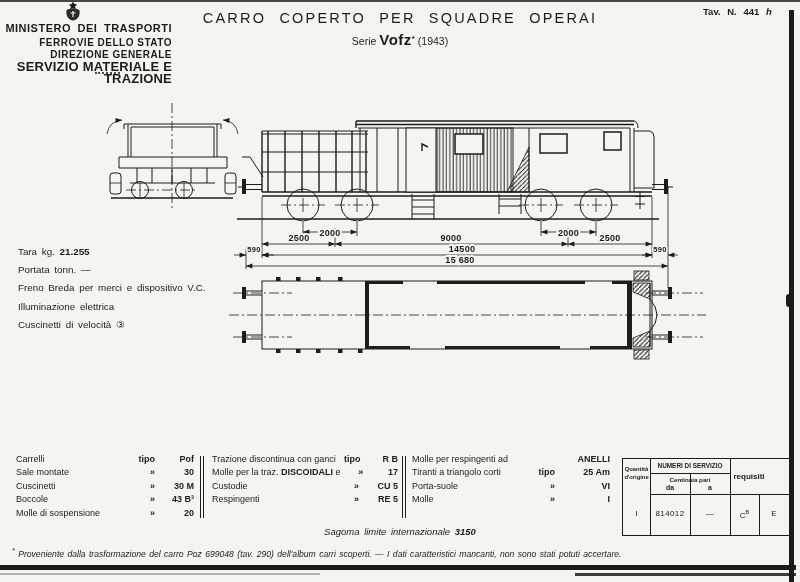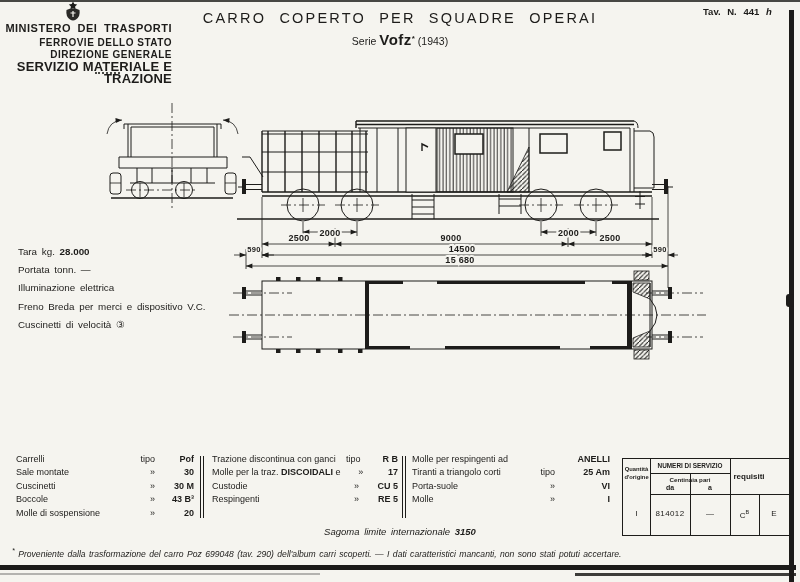--- a/index.html
+++ b/index.html
@@ -27,21 +27,21 @@
   .specs .spec-row:nth-child(1) .spec-val{font-weight:bold;}
   
   .dc-title{position:absolute;left:0;top:428px;width:800px;text-align:center;
             font-size:11px;font-weight:bold;letter-spacing:2px;word-spacing:6px;}
   .dc-col{position:absolute;top:454px;font-size:9px;}
   .dc-col.c1{left:16px;width:178px;}
   .dc-col.c2{left:212px;width:186px;}
   .dc-col.c3{left:412px;width:198px;}
   .dc-row{display:flex;height:13.4px;align-items:baseline;white-space:nowrap;}
   .dc-name{flex:1;}
-  .dc-tipo{width:26px;text-align:right;padding-right:5px;}
+  .dc-tipo{width:26px;text-align:right;padding-right:5px;font-weight:bold;}
   .dc-val{width:34px;text-align:right;font-weight:bold;}
   .c3 .dc-val{width:50px;}
   .dc-sep{position:absolute;top:456px;width:2px;height:62px;
           border-left:1.2px solid #1d1c1a;border-right:1.2px solid #1d1c1a;}
   
   .svc{position:absolute;left:622px;top:458px;width:166px;height:76px;border:1.6px solid #1d1c1a;}
   .svc .cell{position:absolute;text-align:center;}
   .svc .vline,.svc .hline{position:absolute;background:#1d1c1a;}
   
   .sagoma{position:absolute;left:200px;top:526px;width:400px;text-align:center;
@@ -91,24 +91,24 @@
     <span>Serie</span>
     <span class="serie-name">Vofz</span><sup>*</sup>
     <span>(1943)</span>
   </div>
   <div class="tav">
     <span>Tav. N. 441</span>
     <i>h</i>
   </div>
 
   <div class="specs">
-    <div class="spec-row"><span class="spec-label">Tara kg.</span> <span class="spec-val">28.000</span></div>
+    <div class="spec-row"><span class="spec-label">Tara kg.</span> <span class="spec-val">21.255</span></div>
     <div class="spec-row"><span class="spec-label">Portata tonn.</span> <span class="spec-val">—</span></div>
+    <div class="spec-row"><span class="spec-label">Freno Breda per merci e dispositivo V.C.</span></div>
     <div class="spec-row"><span class="spec-label">Illuminazione elettrica</span></div>
-    <div class="spec-row"><span class="spec-label">Freno Breda per merci e dispositivo V.C.</span></div>
     <div class="spec-row"><span class="spec-label">Cuscinetti di velocità</span> <span class="spec-val">③</span></div>
   </div>
 
   <svg class="drawing" width="630" height="288" viewBox="85 92 630 288">
     <defs>
       <marker id="aE" markerWidth="9" markerHeight="8" refX="8.5" refY="4" orient="auto">
           <path d="M0.5,0.8 L8.5,4 L0.5,7.2 Z" fill="#1d1c1a"></path>
         </marker>
       <marker id="aS" markerWidth="9" markerHeight="8" refX="0.5" refY="4" orient="auto">
           <path d="M8.5,0.8 L0.5,4 L8.5,7.2 Z" fill="#1d1c1a"></path>

